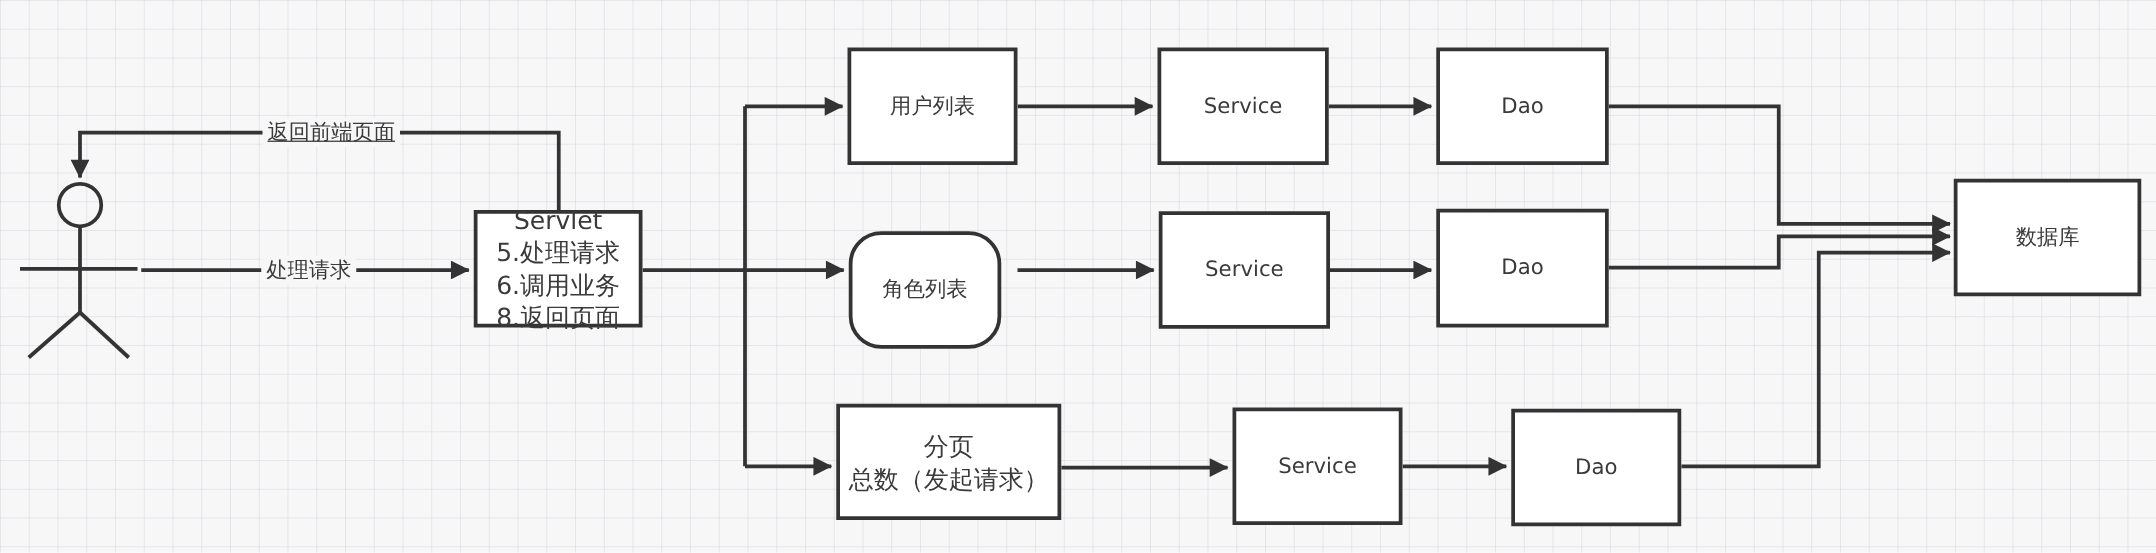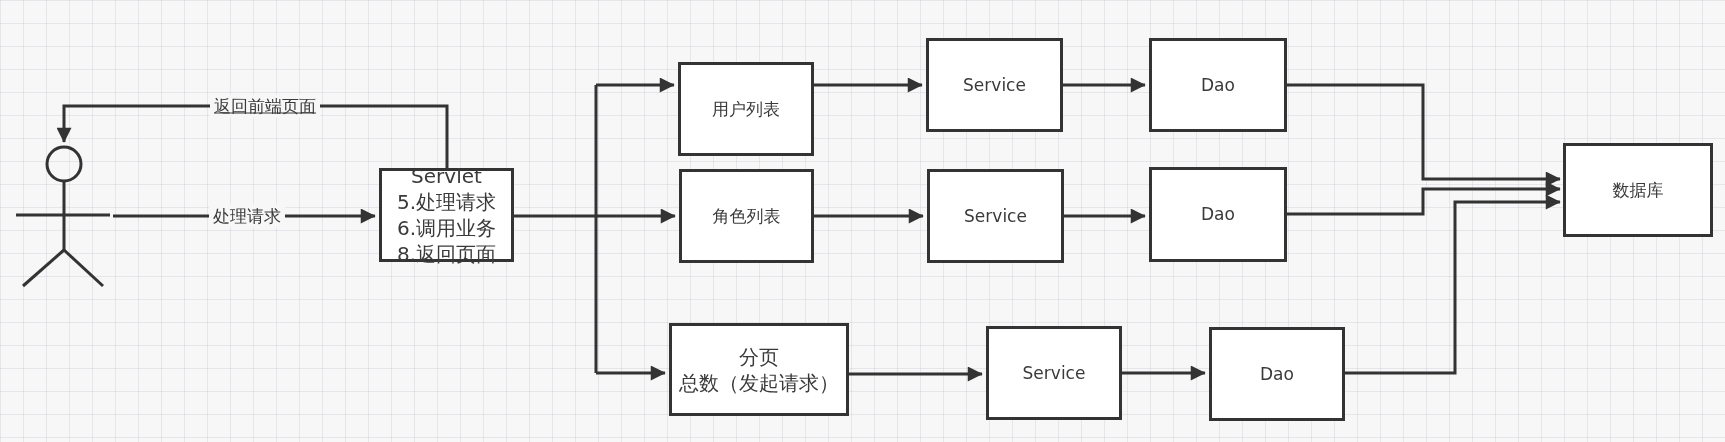--- a/index.html
+++ b/index.html
@@ -90,31 +90,31 @@
   <div class="edge-label" style="left:265px;top:106px;text-decoration:underline;">返回前端页面</div>
   <div class="edge-label" style="left:247px;top:216px;">处理请求</div>
 
   <div class="node multiline" style="left:379px;top:168px;width:135px;height:94px;">
     <span class="nl">Servlet</span>
     <span class="nl">5.处理请求</span>
     <span class="nl">6.调用业务</span>
     <span class="nl">8.返回页面</span>
   </div>
 
-  <div class="node" style="left:678px;top:38px;width:136px;height:94px;margin-top:24px;">
+  <div class="node" style="left:678px;top:38px;width:136px;height:94px;">
     <span class="nl">用户列表</span>
   </div>
   <div class="node" style="left:926px;top:38px;width:137px;height:94px;">
     <span class="nl">Service</span>
   </div>
   <div class="node" style="left:1149px;top:38px;width:138px;height:94px;">
     <span class="nl">Dao</span>
   </div>
 
-  <div class="node" style="left:679px;top:169px;width:135px;height:94px;">
+  <div class="node" style="left:679px;top:185px;width:122px;height:94px;border-radius:26px;">
     <span class="nl">角色列表</span>
   </div>
   <div class="node" style="left:927px;top:169px;width:137px;height:94px;">
     <span class="nl">Service</span>
   </div>
   <div class="node" style="left:1149px;top:167px;width:138px;height:95px;">
     <span class="nl">Dao</span>
   </div>
 
   <div class="node multiline" style="left:669px;top:323px;width:180px;height:93px;">

